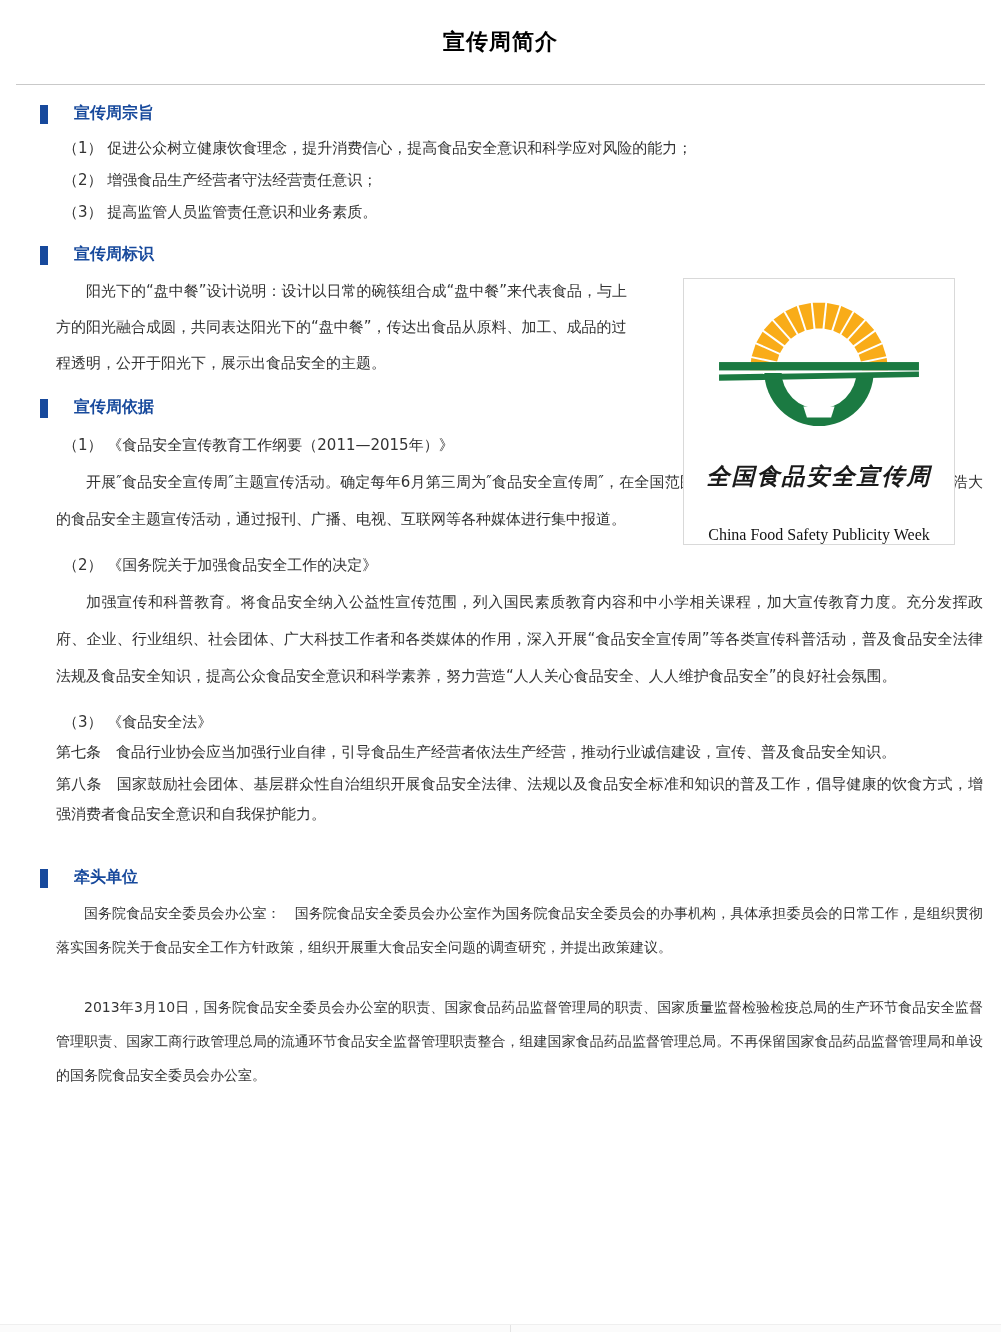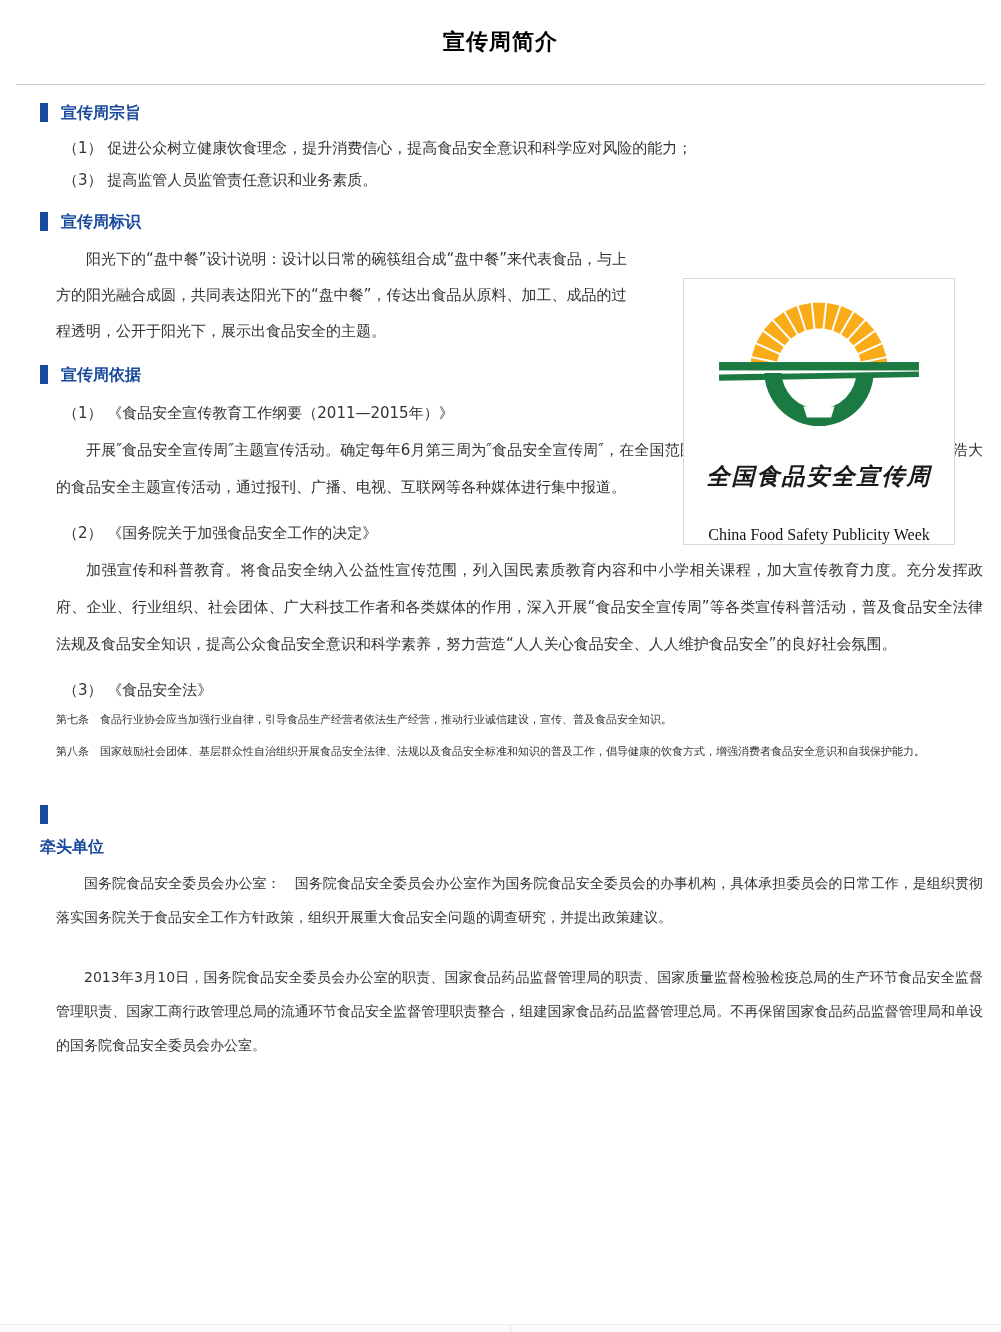--- a/index.html
+++ b/index.html
@@ -23,45 +23,45 @@
     margin:27px 16px 0 16px; height:0;
   }
   .content { padding:0 16px 0 40px; }
 
   .intro-para {
     margin:40px 4px 0 16px;
     font-size:15px; line-height:36px;
     text-align:justify; text-indent:2em;
   }
 
-  .sec-header { display:flex; align-items:flex-start; gap:13px; }
+  .sec-header { display:flex; align-items:flex-end; gap:26px; }
   .sec-bar { width:8px; height:19px; background:#17499c; flex:0 0 auto; }
   .sec-title { font-size:16px; font-weight:bold; color:#17499c; }
 
   .mt18 { margin-top:18px; } .mt16 { margin-top:16px; }
-  .mt38 { margin-top:38px;flex-direction:column; }
+  .mt38 { margin-top:38px; }
 
   .purpose-list { margin:8px 0 0 23px; font-size:15px; line-height:32px; list-style:none; padding:0; }
 
   .emblem-para {
     margin:8px 0 0 16px; width:580px;
     font-size:15px; line-height:36px; text-indent:2em;
   }
 
   .item-heading { margin:14px 0 0 23px; font-size:15px; line-height:26px; }
   .item-body {
     margin:6px 2px 0 16px;
     font-size:15px; line-height:37px;
     text-align:justify; text-indent:2em;
   }
   .item-gap { }
 
   .article-para {
     margin:2px 2px 0 16px;
-    font-size:11px; line-height:30px;
+    font-size:15px; line-height:30px;
     text-align:justify;
   }
   .media-para {
     margin:26px 2px 0 16px;
     font-size:15px; line-height:30px; text-indent:2em;
     text-align:justify;
   }
 
   .lead-para {
     margin:8px 2px 0 16px;
@@ -108,20 +108,21 @@
 
   <div class="content">
 
 
     <div class="sec-header mt18">
       <span class="sec-bar"></span>
       <span class="sec-title">宣传周宗旨</span>
     </div>
     <ul class="purpose-list">
       <li>（1） 促进公众树立健康饮食理念，提升消费信心，提高食品安全意识和科学应对风险的能力；</li>
+      <li>（2） 增强食品生产经营者守法经营责任意识；</li>
       <li>（3） 提高监管人员监管责任意识和业务素质。</li>
     </ul>
 
     <div class="sec-header mt16">
       <span class="sec-bar"></span>
       <span class="sec-title">宣传周标识</span>
     </div>
     <p class="emblem-para">阳光下的“盘中餐”设计说明：设计以日常的碗筷组合成“盘中餐”来代表食品，与上方的阳光融合成圆，共同表达阳光下的“盘中餐”，传达出食品从原料、加工、成品的过程透明，公开于阳光下，展示出食品安全的主题。</p>
 
     <div class="sec-header mt16">

